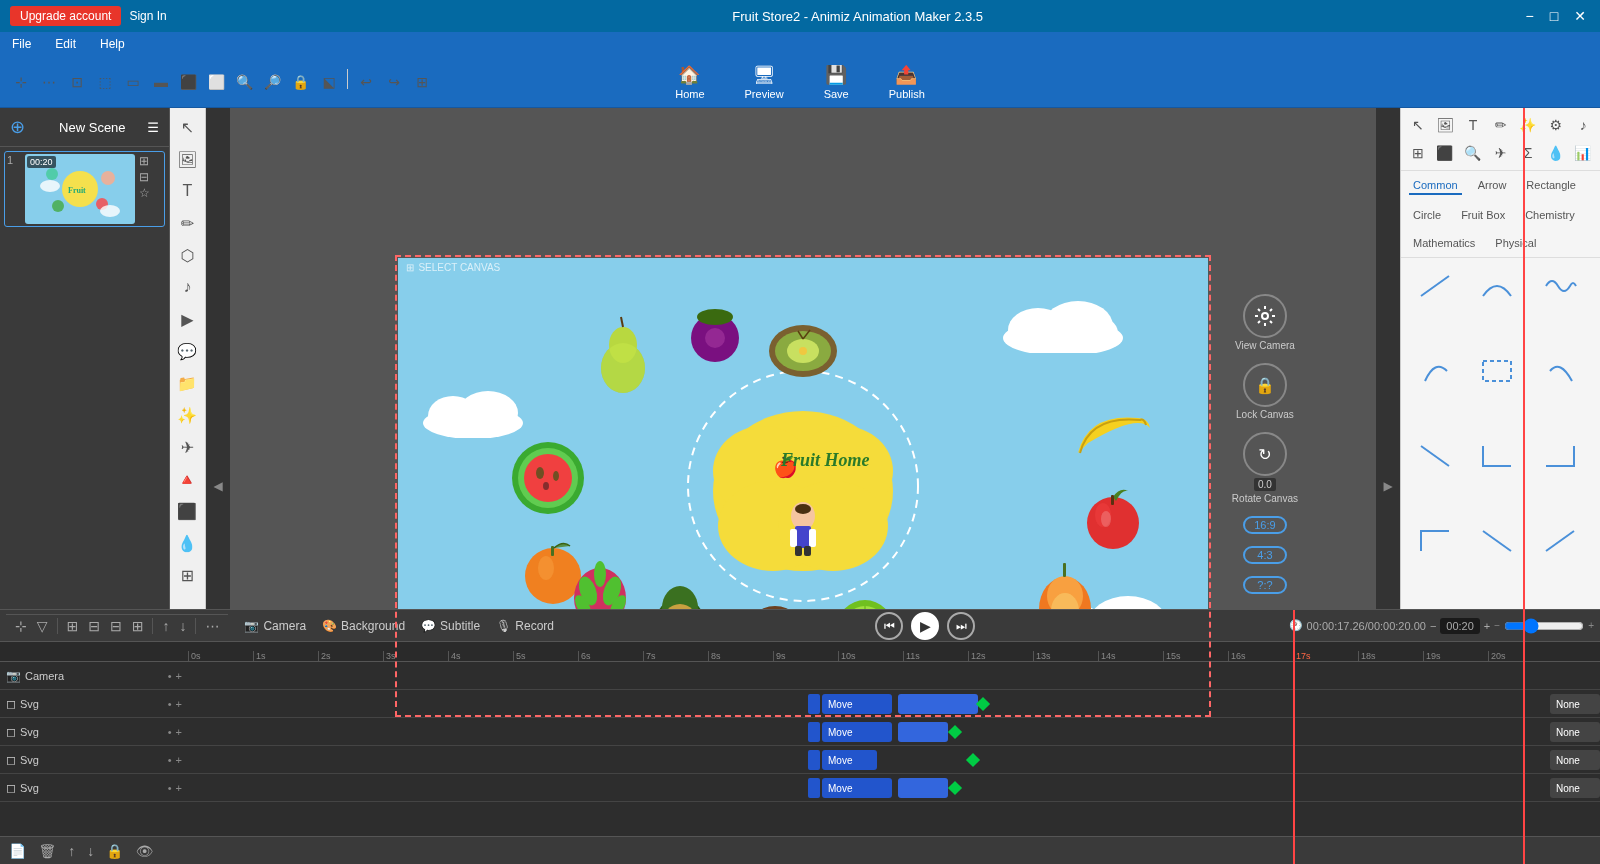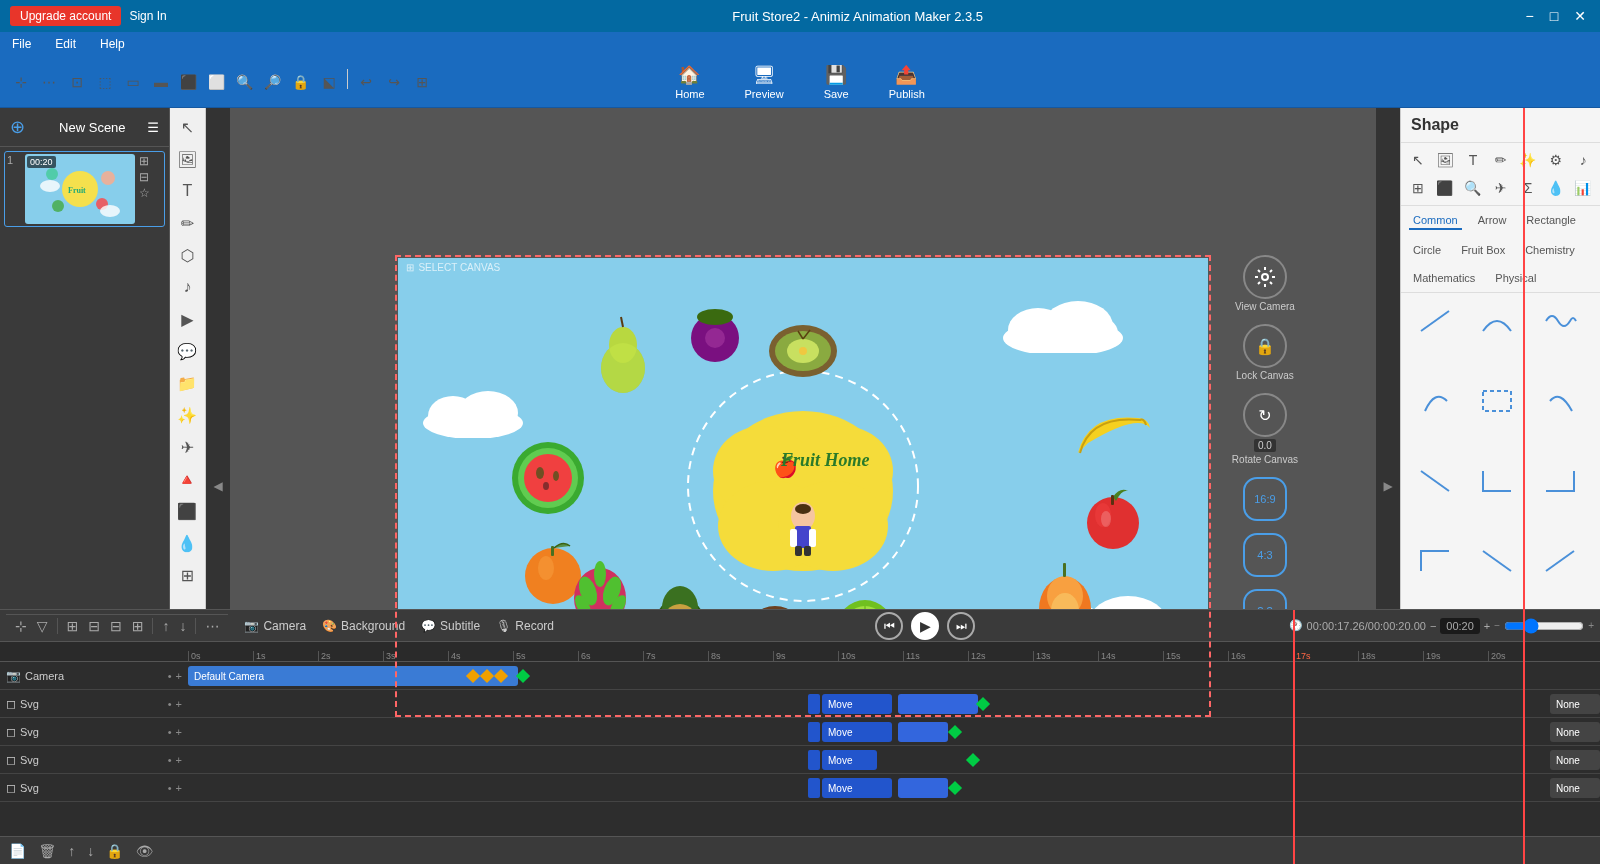--- a/index.html
+++ b/index.html
@@ -208,21 +208,21 @@
       display: flex;
       align-items: center;
       justify-content: center;
       color: white;
       font-size: 16px;
       cursor: pointer;
     }
     .ctrl-label { color: #ccc; font-size: 10px; text-align: center; }
     .ratio-btn {
       width: 44px;
-      height: 44px;
+      height: 18px;
       border-radius: 14px;
       border: 2px solid #4a9ee8;
       background: transparent;
       color: #4a9ee8;
       font-size: 11px;
       display: flex;
       align-items: center;
       justify-content: center;
       cursor: pointer;
     }
@@ -841,21 +841,20 @@
         </div>
       </div>
     </div>
 
     <div style="position:absolute;right:0;top:0;bottom:0;width:24px;background:#333;display:flex;align-items:center;justify-content:center;cursor:pointer;">
       <span style="color:#888;">▶</span>
     </div>
   </div>
 
   <div id="right-panel">
-    <div id="right-panel-header">Shape</div>
 
     <div id="right-icons">
       <div class="right-icon-row">
         <div class="right-icon">↖</div>
         <div class="right-icon">🖼</div>
         <div class="right-icon">T</div>
         <div class="right-icon">✏</div>
         <div class="right-icon">✨</div>
         <div class="right-icon">⚙</div>
         <div class="right-icon">♪</div>
@@ -1076,28 +1075,20 @@
 
     <div class="track-row">
       <div class="track-label">
         <span class="track-icon">📷</span>
         <span>Camera</span>
         <span style="margin-left:auto;display:flex;gap:4px;">
           <span class="track-dots">•</span>
           <span class="track-dots">+</span>
         </span>
       </div>
-      <div class="track-content">
-        <div class="track-block camera">Default Camera</div>
-
-        <div class="track-diamond" style="left:280px;"></div>
-        <div class="track-diamond" style="left:294px;"></div>
-        <div class="track-diamond" style="left:308px;"></div>
-        <div class="track-green-diamond" style="left:330px;"></div>
-      </div>
     </div>
 
     <div class="track-row">
       <div class="track-label">
         <span class="track-icon">◻</span>
         <span>Svg</span>
         <span style="margin-left:auto;display:flex;gap:4px;">
           <span class="track-dots">•</span>
           <span class="track-dots">+</span>
         </span>

